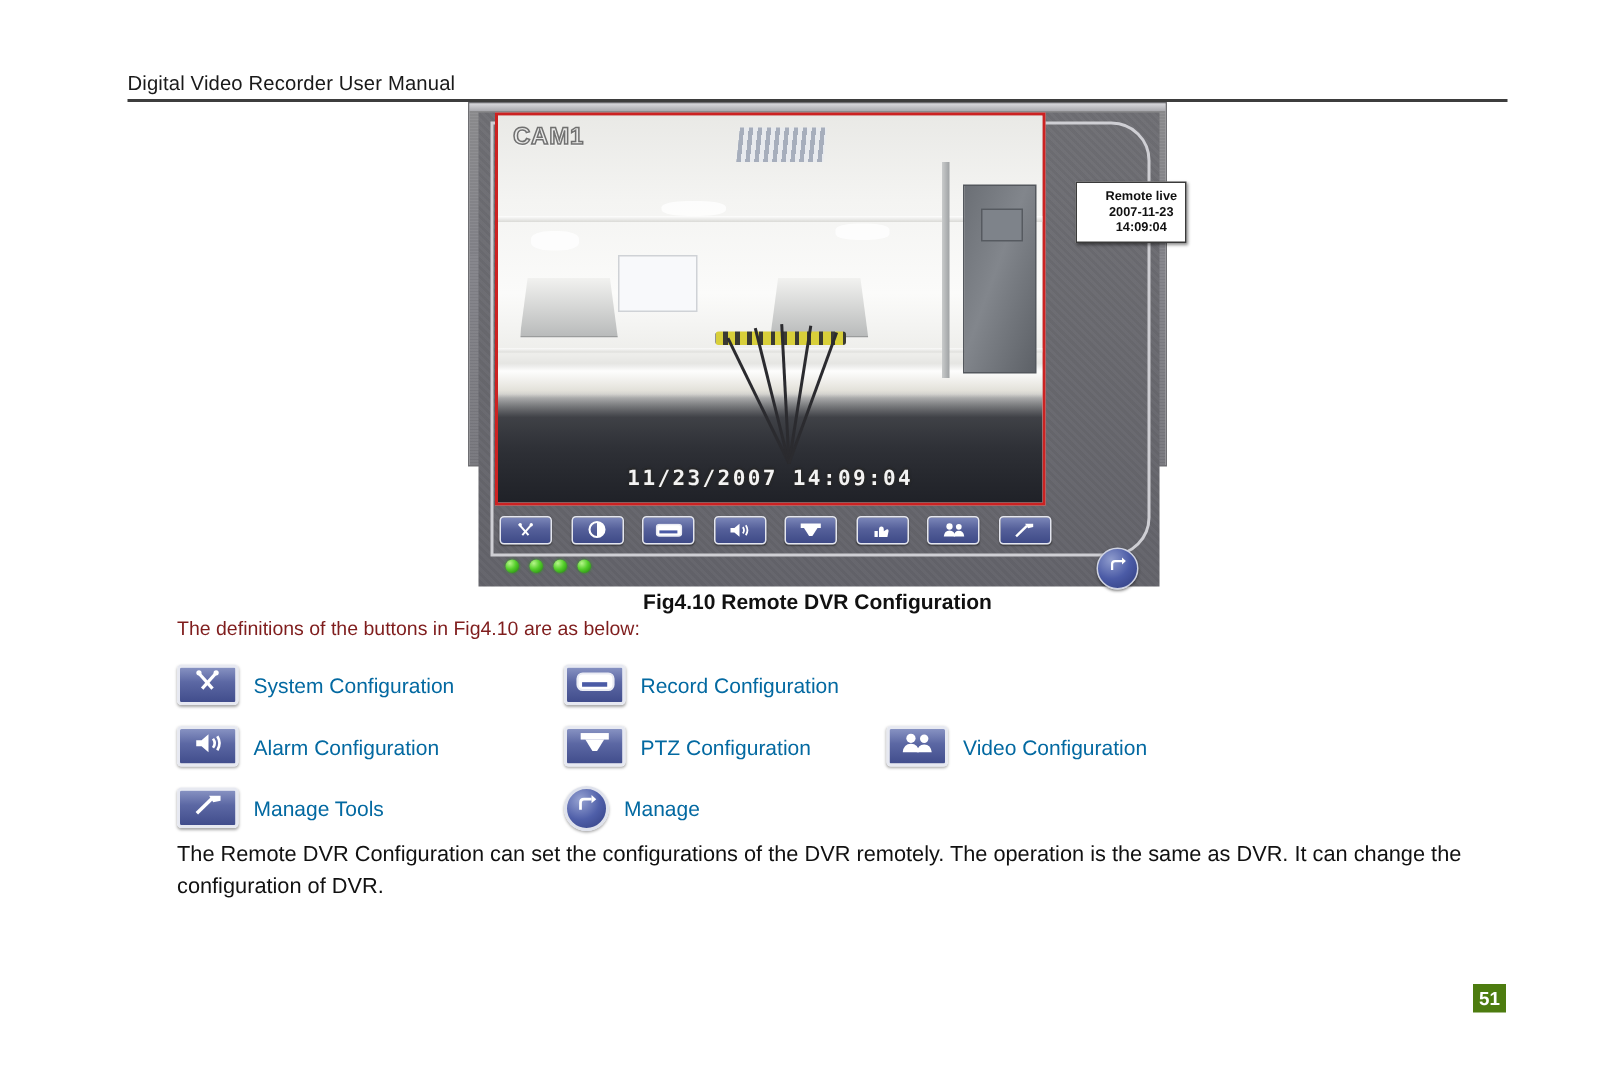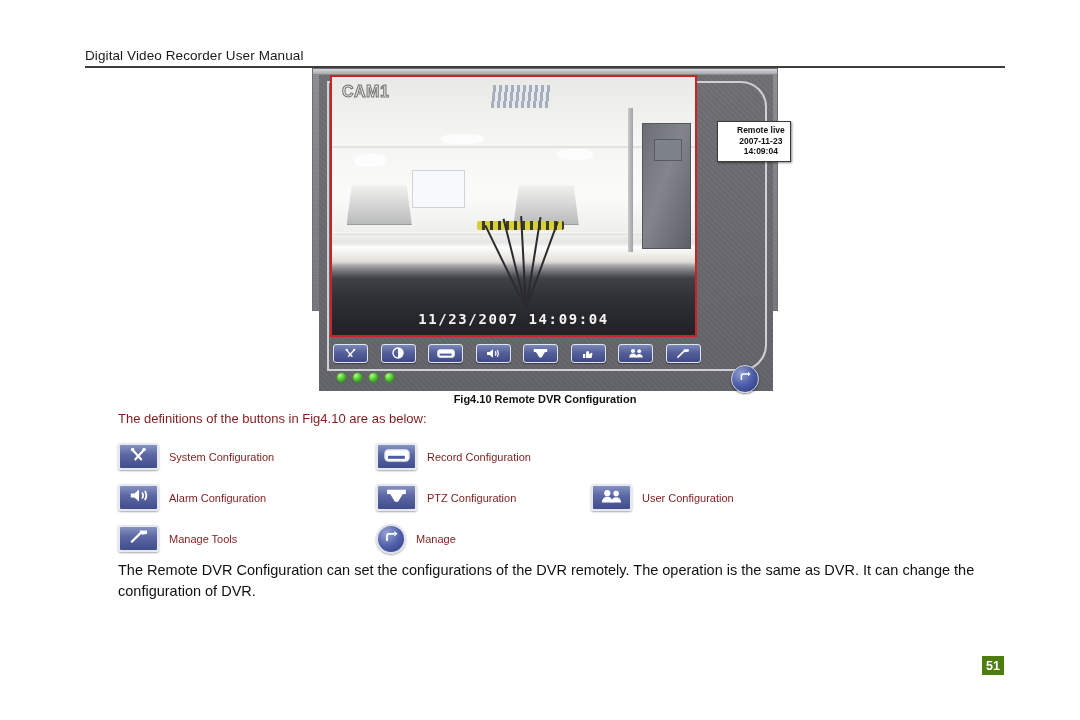--- a/index.html
+++ b/index.html
@@ -304,21 +304,21 @@
     justify-content: center;
     box-shadow: 0 1px 2px rgba(0,0,0,0.5);
   }
 
   .figure-caption {
     position: absolute;
     left: 312px;
     top: 393px;
     width: 466px;
     text-align: center;
-    font-size: 11px;
+    font-size: 14px;
     font-weight: bold;
     color: #111;
   }
 
   
   .intro-line {
     position: absolute;
     left: 118px;
     top: 411px;
     font-size: 13px;
@@ -360,22 +360,22 @@
   }
   .legend-icon.round {
     width: 30px;
     height: 30px;
     border-radius: 50%;
     background: radial-gradient(circle at 34% 28%, #97a3d2 0%, #4f5fa9 52%, #313e80 100%);
     border: 2px solid #dfe2ec;
   }
   .legend-label {
     margin-left: 10px;
-    font-size: 11px;
-    color: #7f1d1d;
+    font-size: 14px;
+    color: #0369a1;
     white-space: nowrap;
   }
 
   
   .closing-par {
     position: absolute;
     left: 118px;
     top: 560px;
     width: 890px;
     font-size: 14.5px;
@@ -601,21 +601,21 @@
       <div class="legend-icon">
         <span>
           <svg width="23" height="14" viewBox="0 0 16 10">
               <circle cx="5" cy="3" r="2.2" fill="#fff"></circle>
               <path d="M1.1 9.7 Q1.5 5.6 5 5.6 Q8.5 5.6 8.9 9.7 Z" fill="#fff"></path>
               <circle cx="11.3" cy="3.2" r="2" fill="#fff"></circle>
               <path d="M7.8 9.7 Q8.2 5.9 11.3 5.9 Q14.5 5.9 14.9 9.7 Z" fill="#fff"></path>
             </svg>
         </span>
       </div>
-      <div class="legend-label">User Configuration</div>
+      <div class="legend-label">Video Configuration</div>
     </div>
   </div>
 
   <div class="legend-row">
     <div class="legend-cell col1">
       <div class="legend-icon">
         <span>
           <svg width="20" height="15" viewBox="0 0 14 11">
               <path d="M1.3 9.7 L8.7 2.5" stroke="#fff" stroke-width="1.7" fill="none"></path>
               <path d="M7.3 1.1 L12.9 1.1 L12.9 3.5 L9.3 4.3 Z" fill="#fff"></path>

